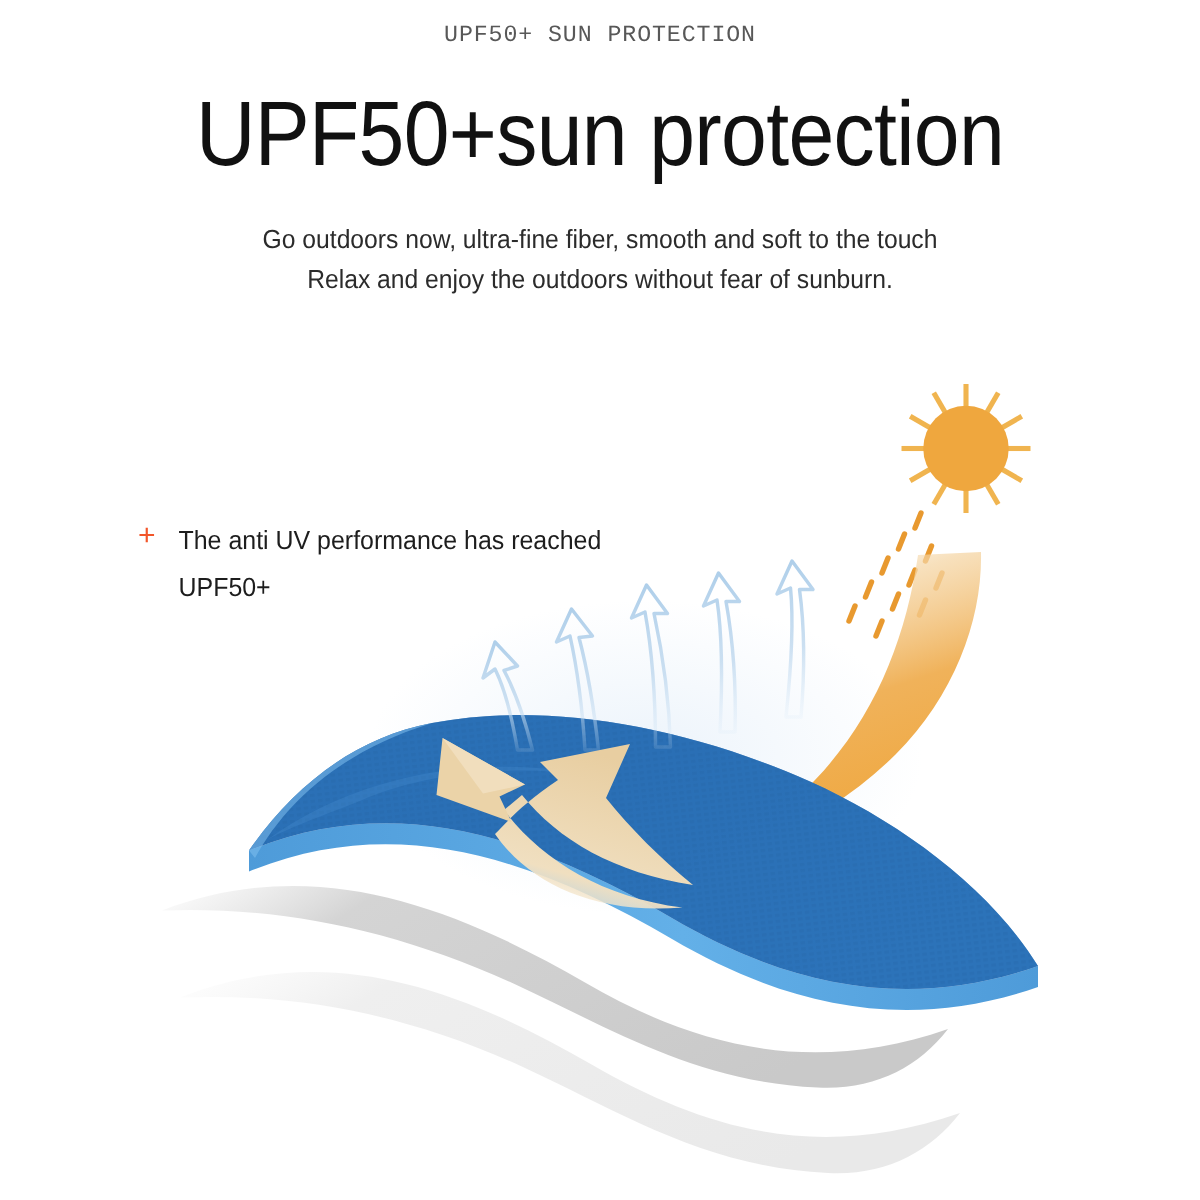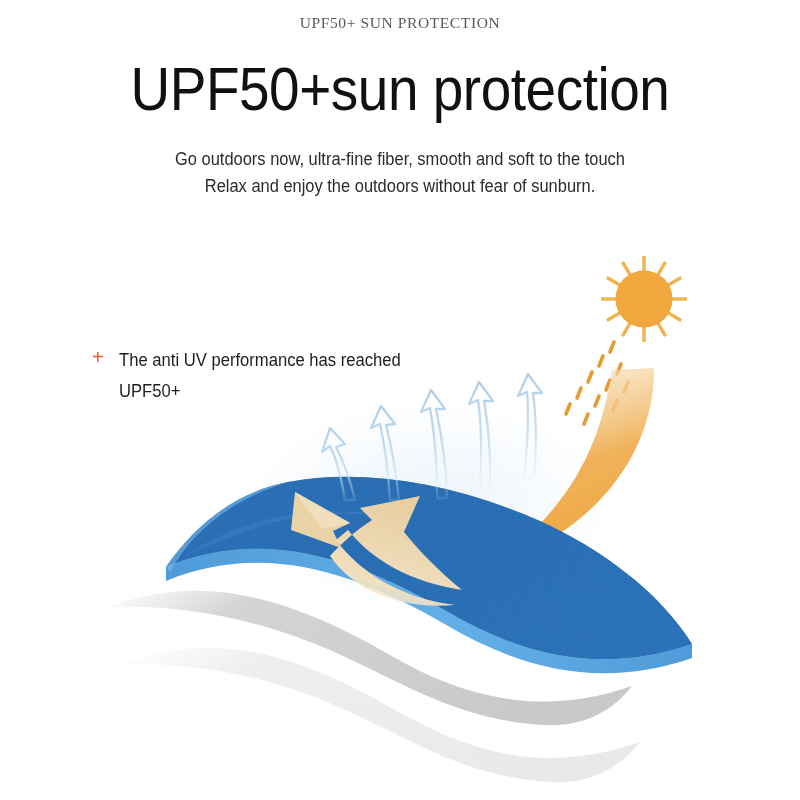--- a/index.html
+++ b/index.html
@@ -26,21 +26,21 @@
   
   .eyebrow {
     position: absolute;
     top: 14px;
     left: 0;
     width: 800px;
     text-align: center;
     font-size: 15.5px;
     letter-spacing: 0.6px;
     color: #585858;
-    font-family: Liberation Serif, serif;
+    font-family: Liberation Mono, monospace;
     font-weight: 400;
   }
 
   .headline {
     position: absolute;
     top: 54px;
     left: 0;
     width: 800px;
     text-align: center;
     font-size: 61px;

